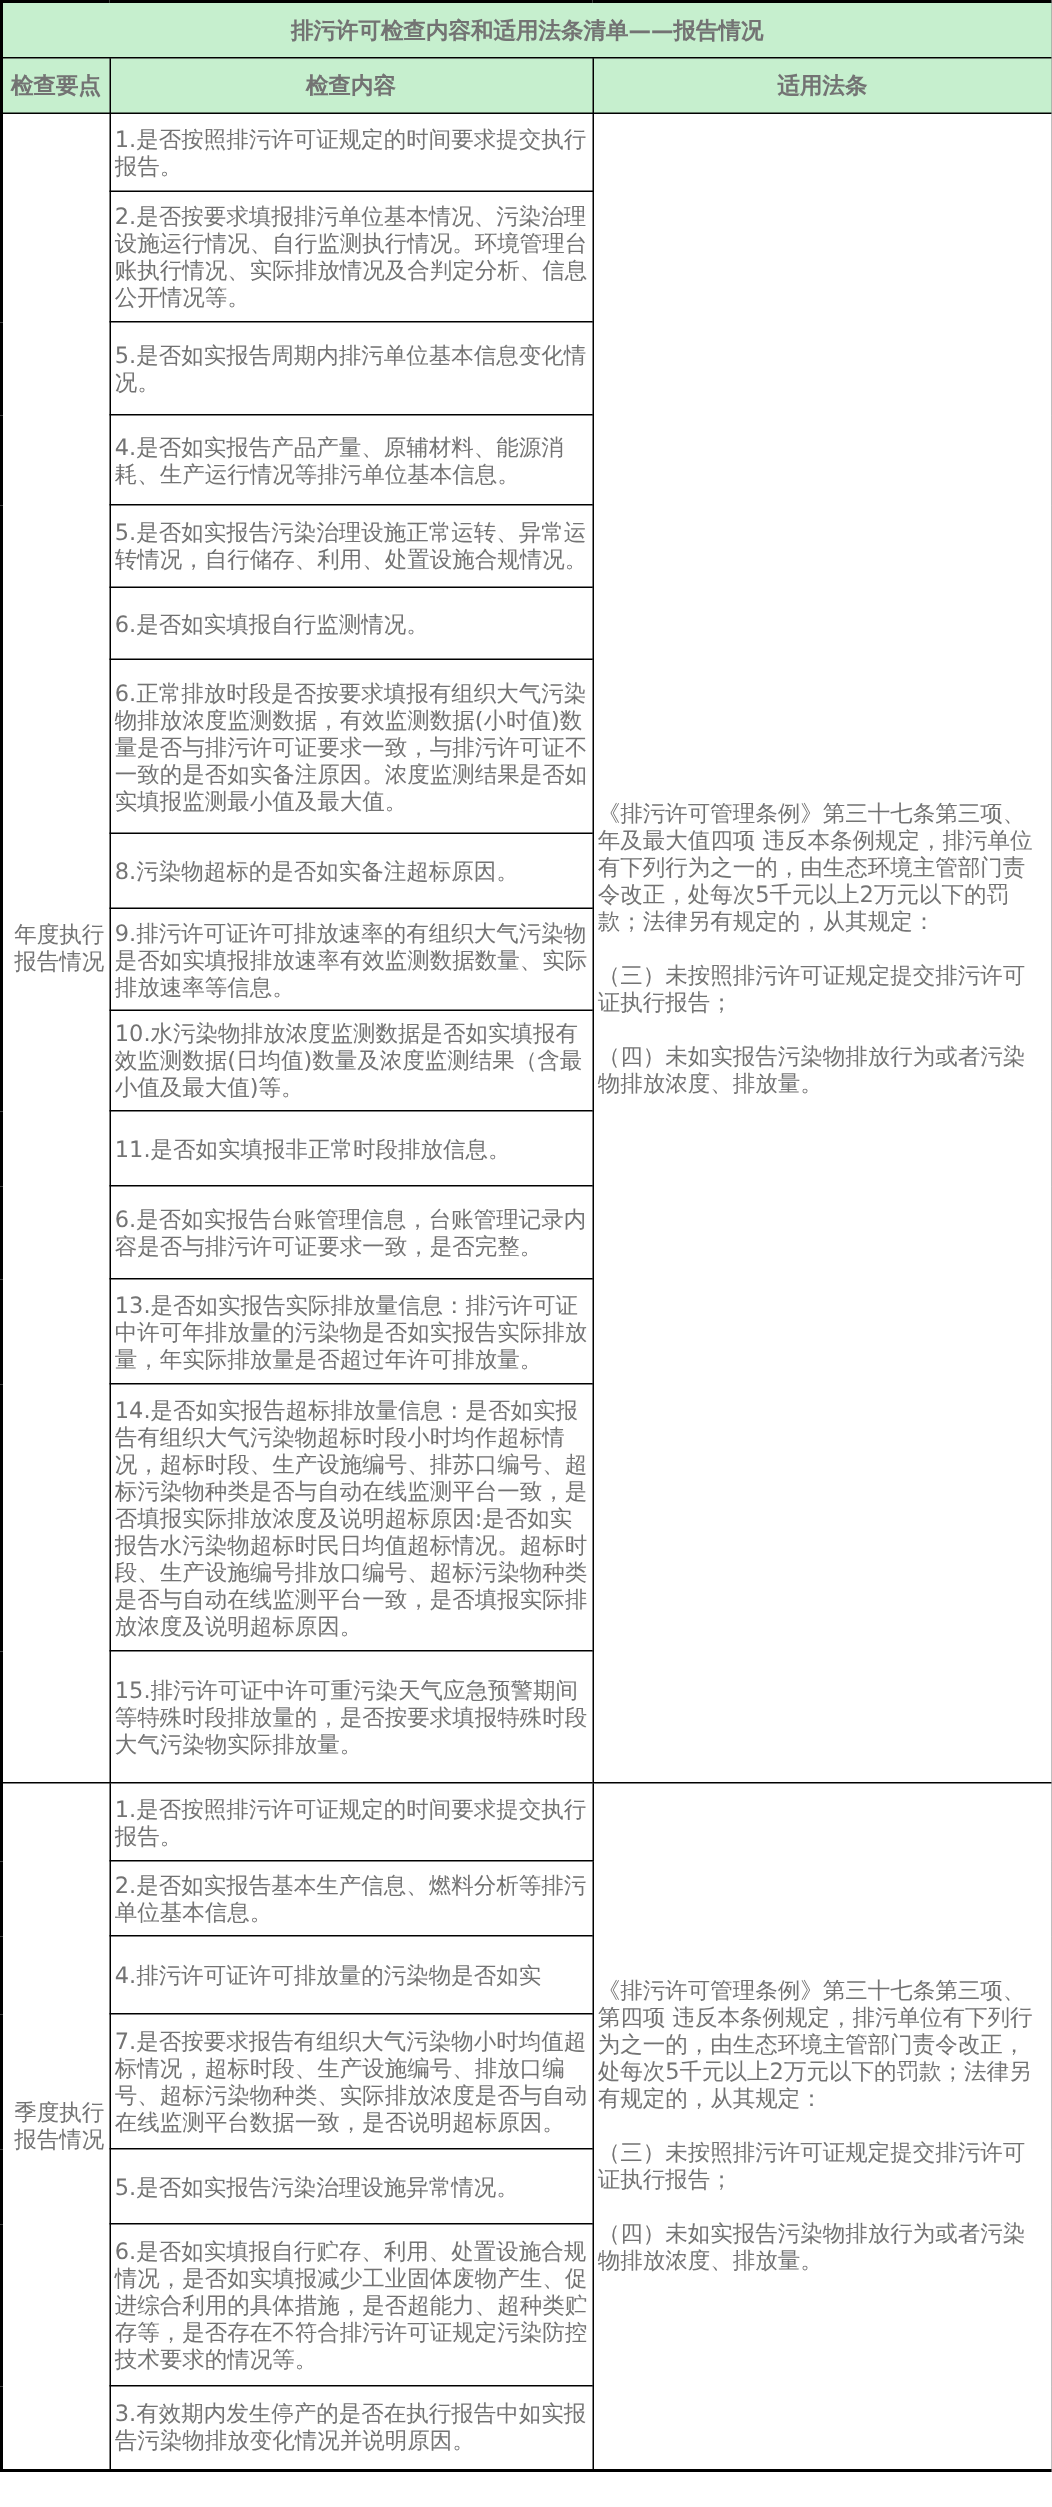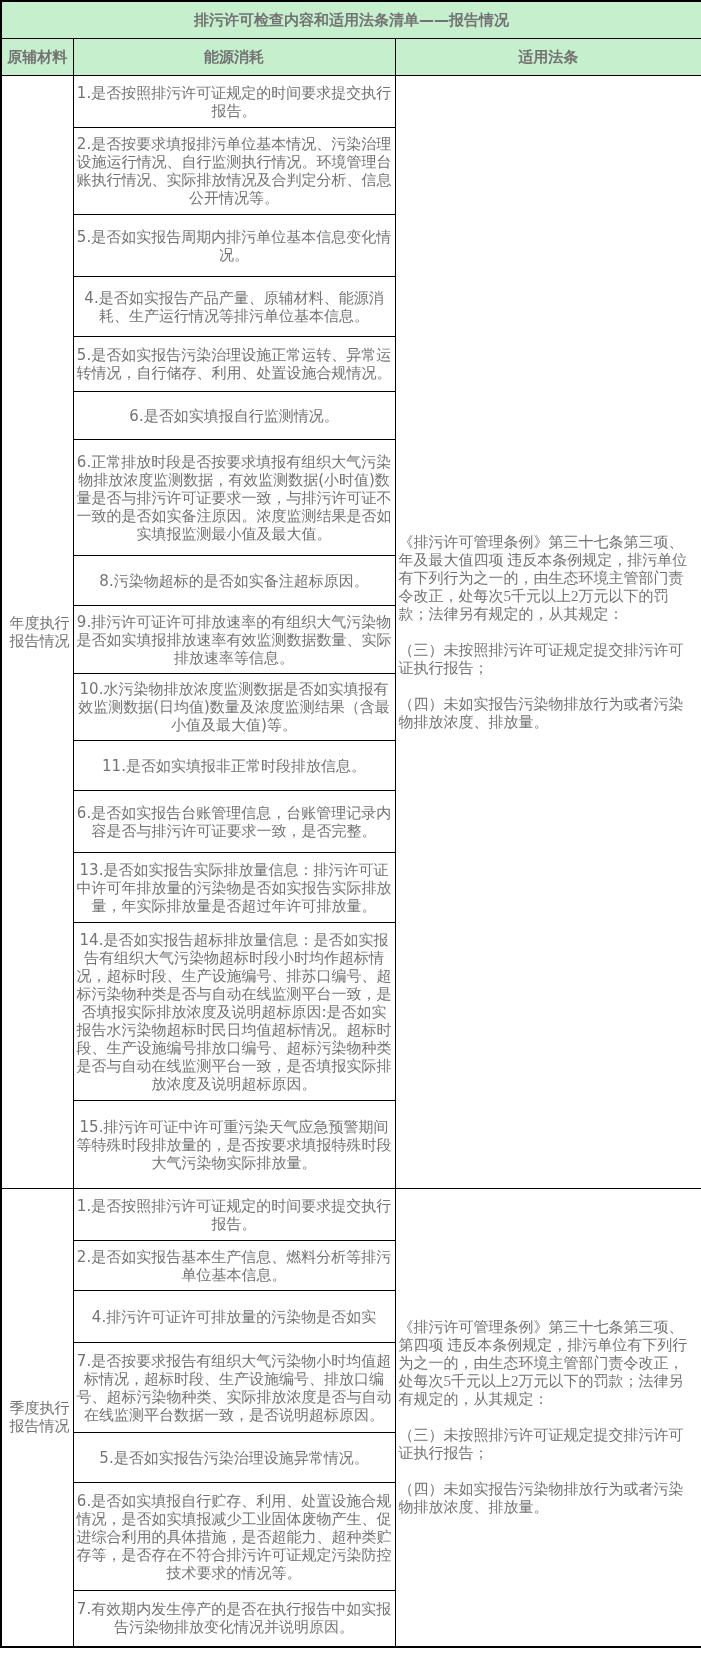--- a/index.html
+++ b/index.html
@@ -29,41 +29,41 @@
   }
   .head-row th {
     background: #c6efce;
     color: #006100;
     font-weight: bold;
     font-size: 14px;
     height: 36px;
     text-align: center;
   }
   td.section-label { text-align: right; }
-  td.item { text-align: center; margin-left: 36px; }
+  td.item { text-align: left; margin-left: 36px; }
   td.law { text-align: left; vertical-align: middle; }
-  .law p { margin: 0 0 18px 0; font-family: Liberation Serif, serif; }
+  .law p { margin: 0 0 18px 0; }
   .law p:last-child { margin-bottom: 0; }
 </style>
 </head>
 <body>
 
 <table class="sheet">
   <colgroup>
     <col style="width:72px">
     <col style="width:322px">
     <col style="width:307px">
   </colgroup>
   <tbody>
       <tr class="title-row">
     <th colspan="3">排污许可检查内容和适用法条清单——报告情况</th>
   </tr>
   <tr class="head-row">
-    <th>原辅材料</th>
-    <th>能源消耗</th>
+    <th>检查要点</th>
+    <th>检查内容</th>
     <th>适用法条</th>
   </tr>
 
   <tr style="height:52px">
     <td rowspan="15" class="section-label">年度执行报告情况</td>
     <td class="item">1.是否按照排污许可证规定的时间要求提交执行报告。</td>
     <td rowspan="15" class="law">
       <p>《排污许可管理条例》第三十七条第三项、年及最大值四项 违反本条例规定，排污单位有下列行为之一的，由生态环境主管部门责令改正，处每次5千元以上2万元以下的罚款；法律另有规定的，从其规定：</p>
       <p>（三）未按照排污许可证规定提交排污许可证执行报告；</p>
       <p>（四）未如实报告污染物排放行为或者污染物排放浓度、排放量。</p>
@@ -130,16 +130,16 @@
   <tr style="height:90px">
         <td class="item">7.是否按要求报告有组织大气污染物小时均值超标情况，超标时段、生产设施编号、排放口编号、超标污染物种类、实际排放浓度是否与自动在线监测平台数据一致，是否说明超标原因。</td>
       </tr>
   <tr style="height:50px">
         <td class="item">5.是否如实报告污染治理设施异常情况。</td>
       </tr>
   <tr style="height:108px">
         <td class="item">6.是否如实填报自行贮存、利用、处置设施合规情况，是否如实填报减少工业固体废物产生、促进综合利用的具体措施，是否超能力、超种类贮存等，是否存在不符合排污许可证规定污染防控技术要求的情况等。</td>
       </tr>
   <tr style="height:56px">
-        <td class="item">7.有效期内发生停产的是否在执行报告中如实报告污染物排放变化情况并说明原因。</td>
+        <td class="item">3.有效期内发生停产的是否在执行报告中如实报告污染物排放变化情况并说明原因。</td>
       </tr>
 </tbody>
   </table>
 
 </body></html>

